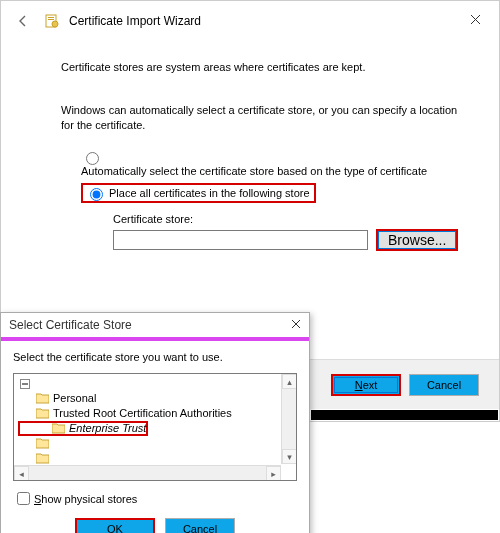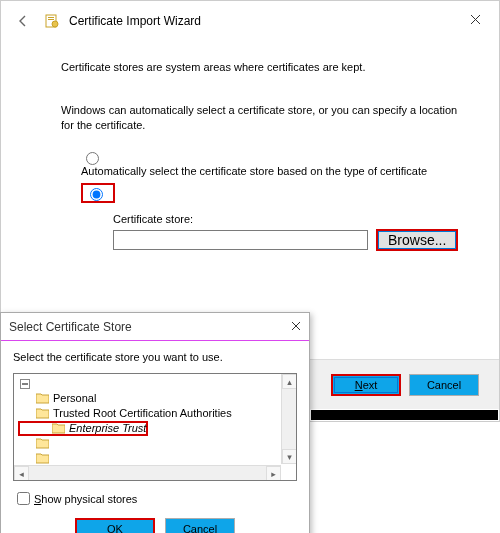--- a/index.html
+++ b/index.html
@@ -148,21 +148,21 @@
     z-index: 10;
   }
   .d2-title {
     height: 28px;
     display: flex;
     align-items: center;
     justify-content: space-between;
     padding: 0 8px;
     font-size: 12px;
     color: #333;
-    border-bottom: 1px solid #d946ef;
+    border-bottom: 4px solid #d946ef;
   }
   .d2-body { padding: 10px 12px 8px 12px; }
   .d2-instr { font-size: 11px; margin-bottom: 10px; }
   .tree-wrap {
     border: 1px solid #7a7a7a;
     height: 108px;
     position: relative;
     background: #fff;
     overflow: hidden;
   }
@@ -271,20 +271,21 @@
     <div class="para">Windows can automatically select a certificate store, or you can specify a location for the certificate.</div>
 
     <div class="radios">
       <label class="radio-row">
         <input type="radio" name="storesel" style="">
         <span>Automatically select the certificate store based on the type of certificate</span>
       </label>
       <div class="radio-row">
         <span class="hl-red">
           <input type="radio" name="storesel" checked="" style="">
+          <span>Place all certificates in the following store</span>
         </span>
       </div>
     </div>
 
     <div class="store-block">
       <div class="store-label">Certificate store:</div>
       <div class="store-row">
         <input class="store-input" type="text" readonly="" value="" style="">
         <button class="browse-btn"><span>Browse...</span></button>
       </div>

